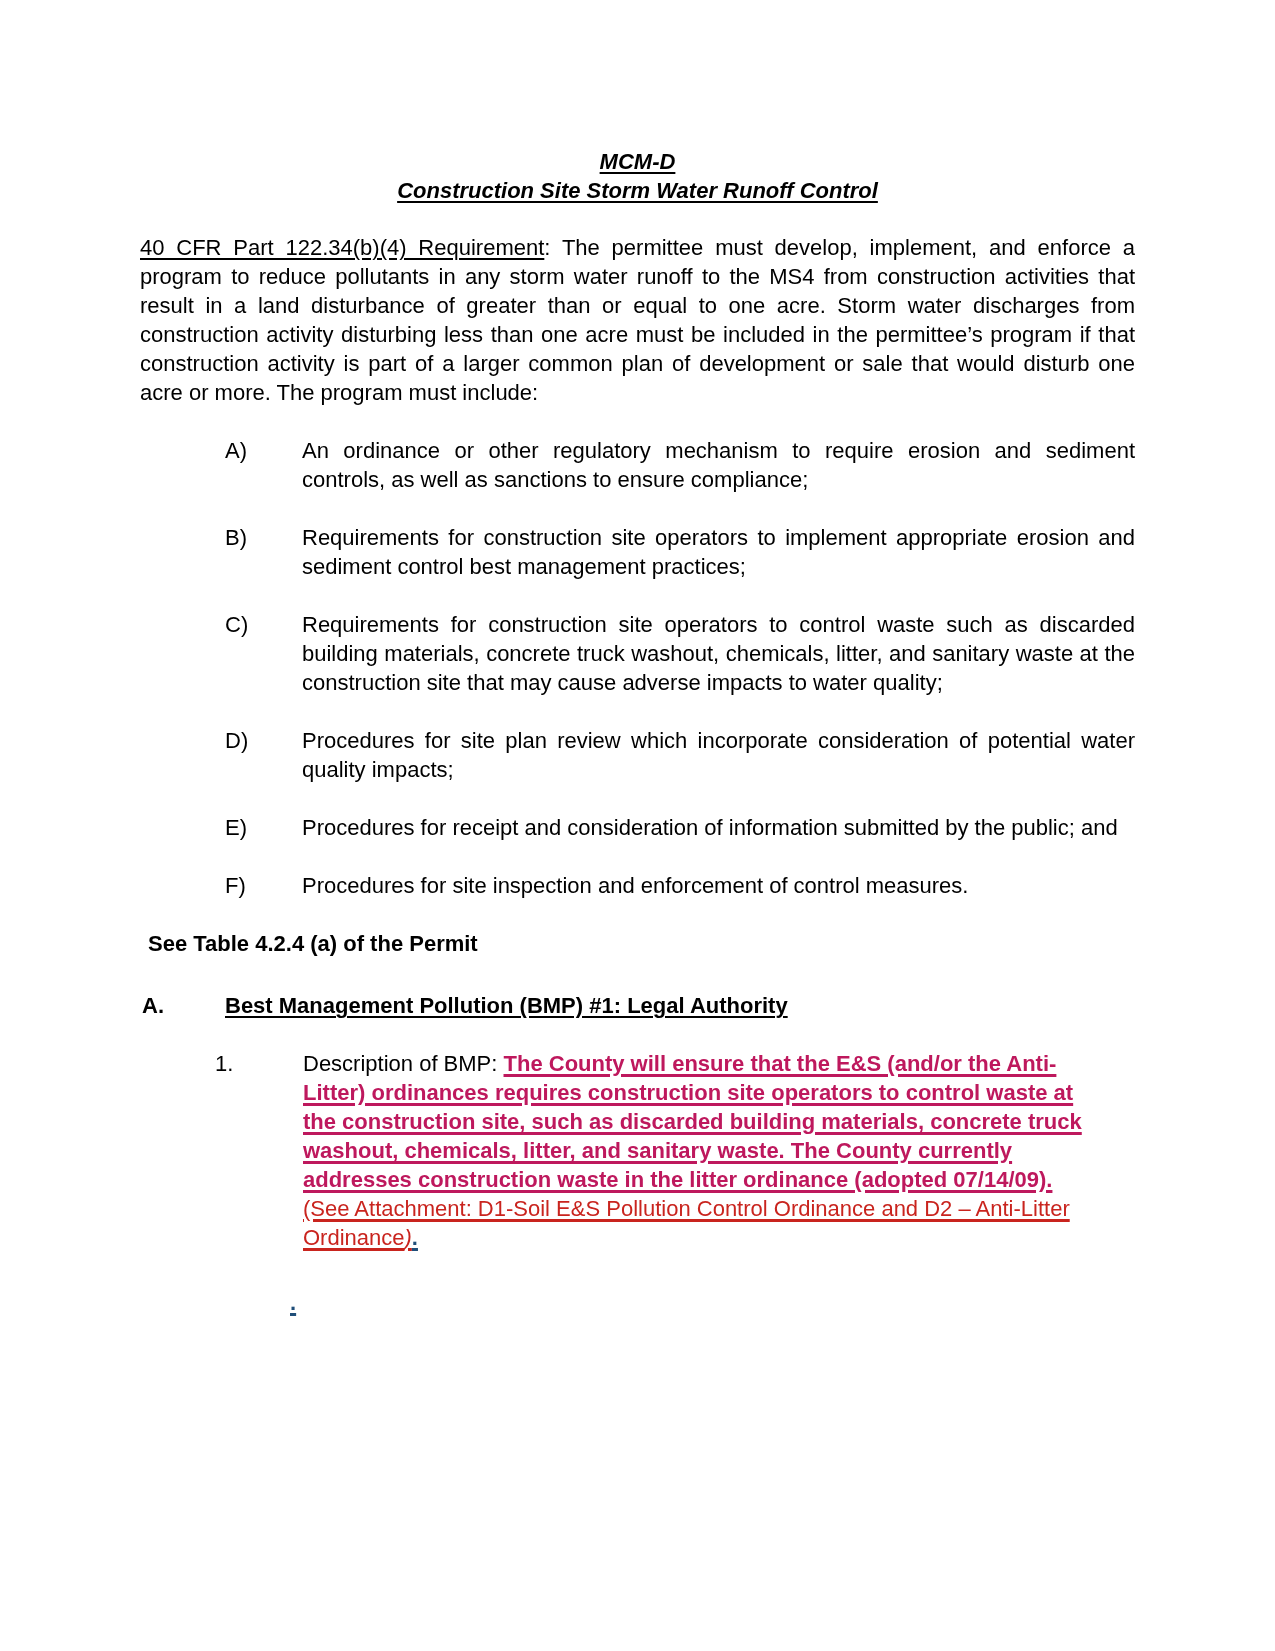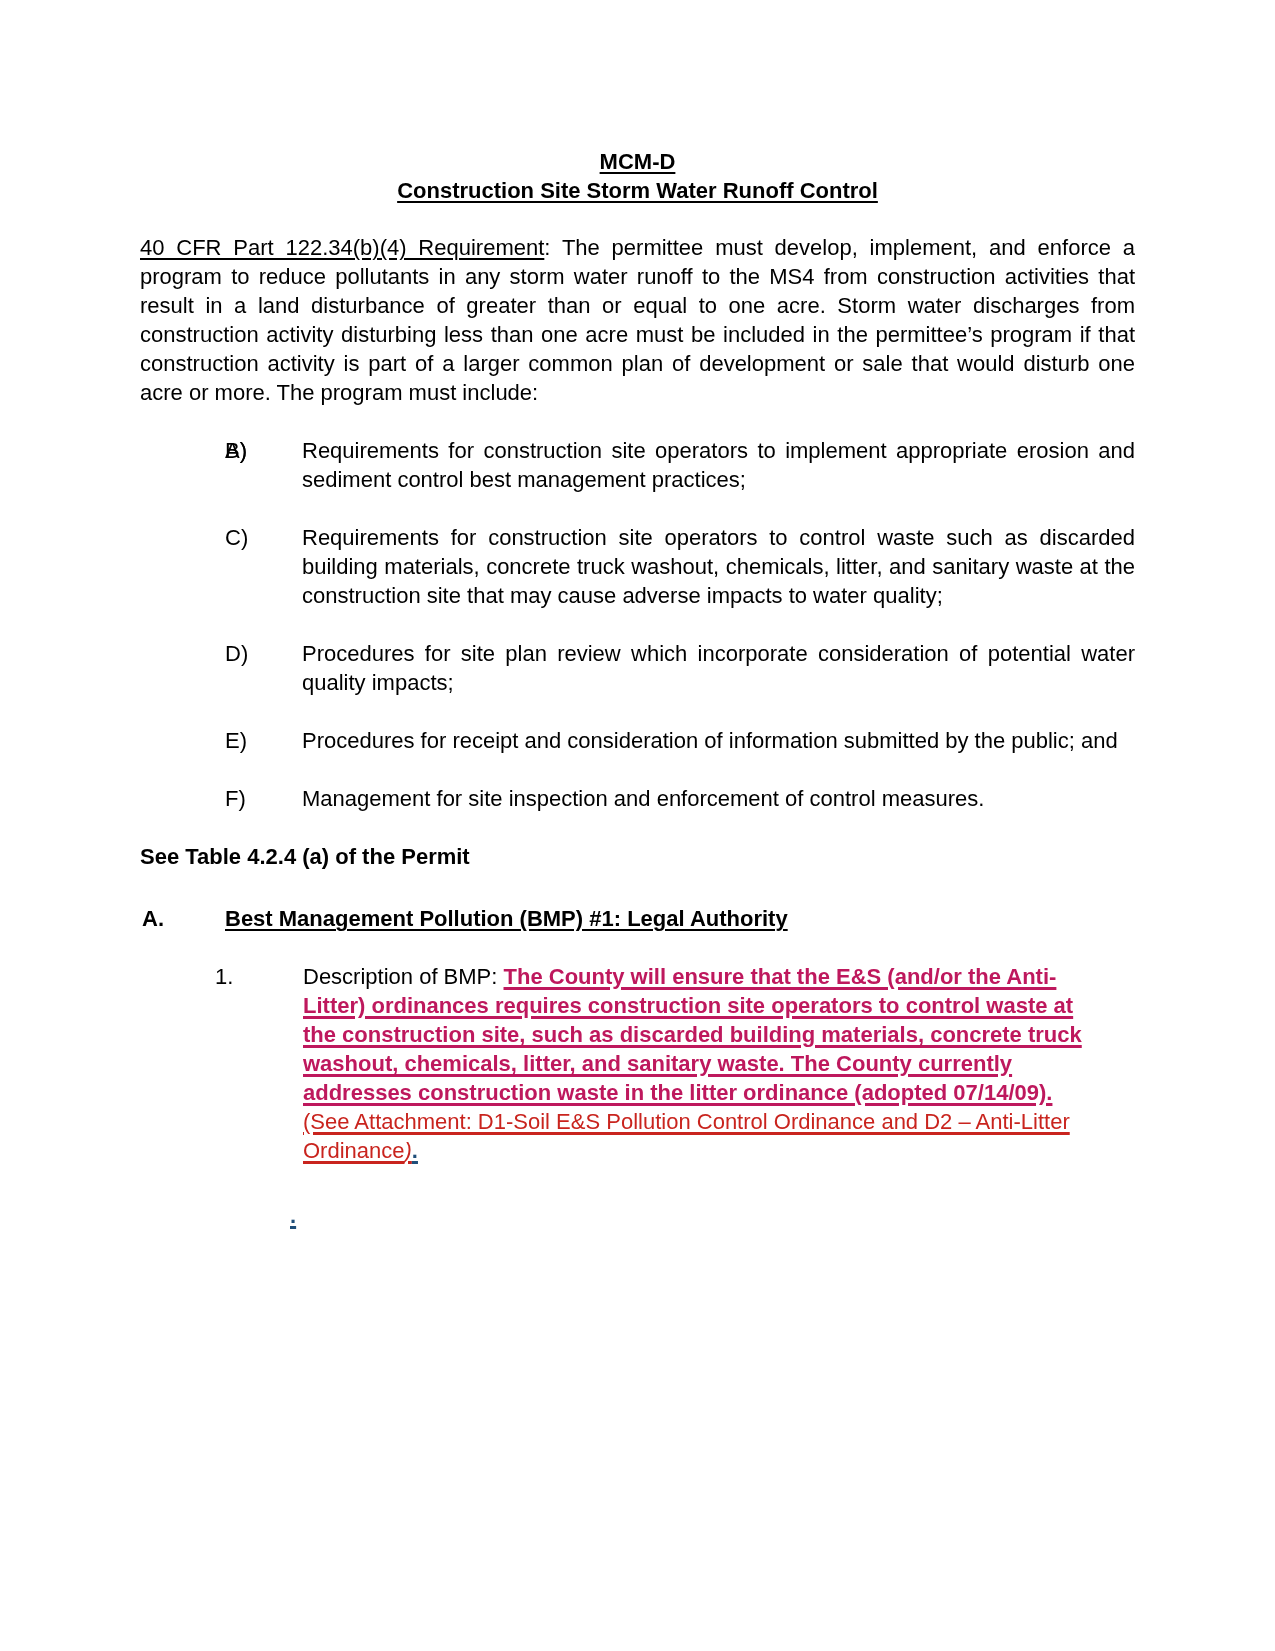--- a/index.html
+++ b/index.html
@@ -15,39 +15,39 @@
   }
   .page {
     box-sizing: border-box;
     width: 1275px;
     height: 1651px;
     padding: 147px 140px 0 140px;
   }
   .content { width: 995px; }
 
   .title-block { text-align: center; }
-  .title-line { font-weight: bold; }
+  .title-line { font-weight: bold; font-style: italic; }
   .u  { text-decoration: underline; text-decoration-thickness: 2px; text-underline-offset: 3px; }
   .b  { font-weight: bold; }
 
   .intro { margin: 28px 0 0 0; text-align: justify; }
 
   .req-item {
     position: relative;
     margin-top: 29px;
     padding-left: 162px;
     text-align: justify;
   }
   .req-item .item-label {
     position: absolute;
     left: 85px;
     top: 0;
   }
 
-  .see-table { margin: 29px 0 0 0; font-weight: bold; }
+  .see-table { margin: 29px 0 0 8px; font-weight: bold; }
 
   .section-heading {
     position: relative;
     margin-top: 33px;
     padding-left: 85px;
     font-weight: bold;
   }
   .section-heading .heading-label {
     position: absolute;
     left: 2px;
@@ -113,40 +113,41 @@
     <div class="title-block">
       <div class="title-line"><span class="u b">MCM-D</span></div>
       <div class="title-line"><span class="u b">Construction Site Storm Water Runoff Control</span></div>
     </div>
 
     <p class="intro"><span class="u">40 CFR Part 122.34(b)(4) Requirement</span><span>:</span><span> The permittee must develop, implement, and enforce a program to reduce pollutants in any storm water runoff to the MS4 from construction activities that result in a land disturbance of greater than or equal to one acre.  Storm water discharges from construction activity disturbing less than one acre must be included in the permittee’s program if that construction activity is part of a larger common plan of development or sale that would disturb one acre or more.  The program must include:</span></p>
 
     <div class="req-list">
       <div class="req-item">
         <span class="item-label">A)</span>
+        <span>An ordinance or other regulatory mechanism to require erosion and sediment controls, as well as sanctions to ensure compliance;</span>
       </div>
       <div class="req-item">
         <span class="item-label">B)</span>
         <span>Requirements for construction site operators to implement appropriate erosion and sediment control best management practices;</span>
       </div>
       <div class="req-item">
         <span class="item-label">C)</span>
         <span>Requirements for construction site operators to control waste such as discarded building materials, concrete truck washout, chemicals, litter, and sanitary waste at the construction site that may cause adverse impacts to water quality;</span>
       </div>
       <div class="req-item">
         <span class="item-label">D)</span>
         <span>Procedures for site plan review which incorporate consideration of potential water quality impacts;</span>
       </div>
       <div class="req-item">
         <span class="item-label">E)</span>
         <span>Procedures for receipt and consideration of information submitted by the public; and</span>
       </div>
       <div class="req-item">
         <span class="item-label">F)</span>
-        <span>Management for site inspection and enforcement of control measures.</span>
+        <span>Procedures for site inspection and enforcement of control measures.</span>
       </div>
     </div>
 
     <p class="see-table">See Table 4.2.4 (a) of the Permit</p>
 
     <div class="section-heading">
       <span class="heading-label">A.</span>
       <span class="u">Best Management Pollution (BMP) #1: Legal Authority</span>
     </div>
 

